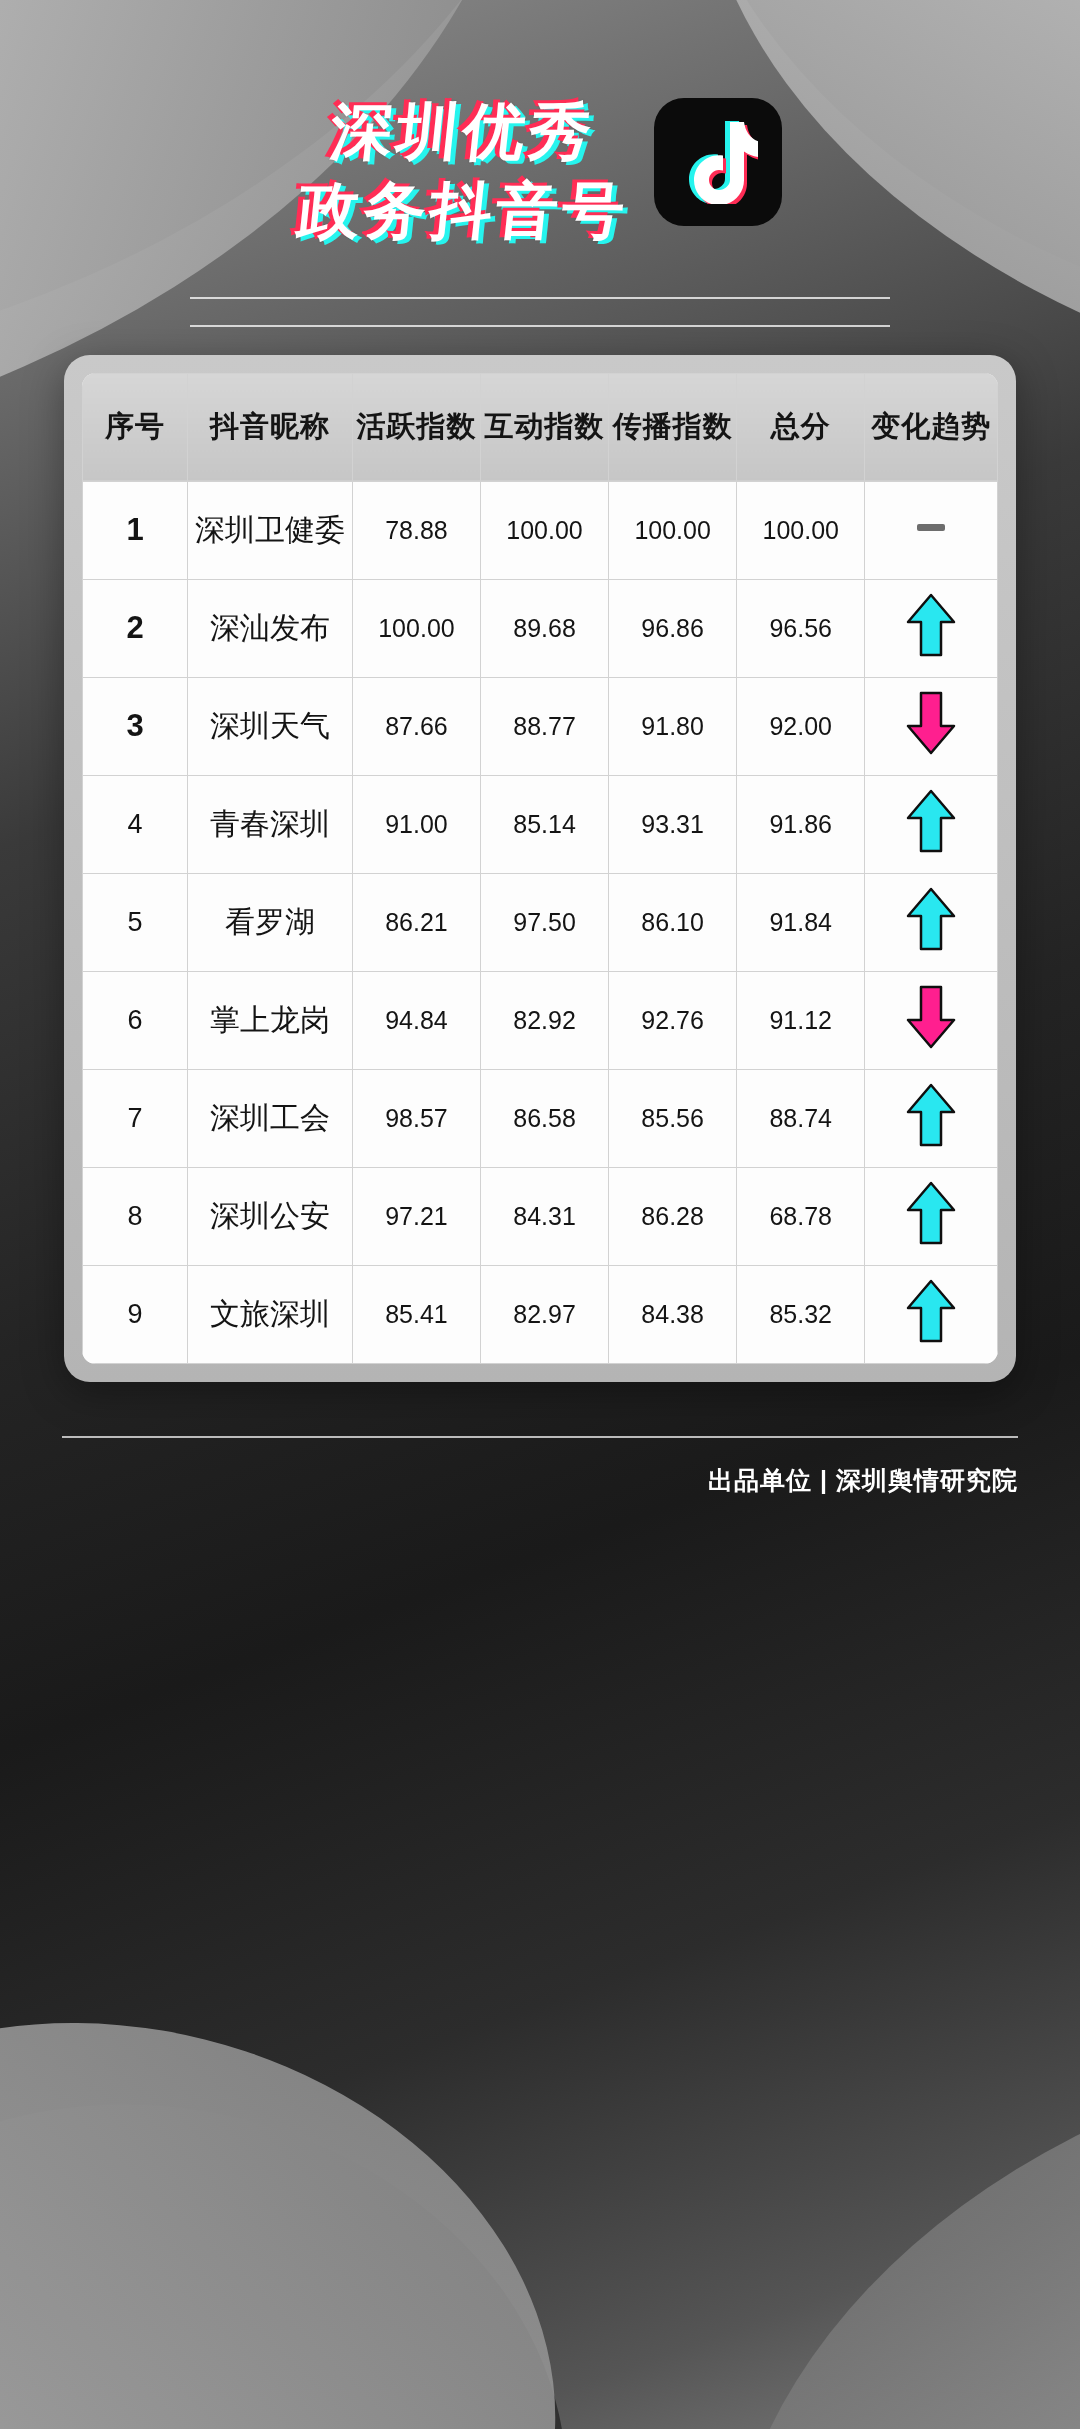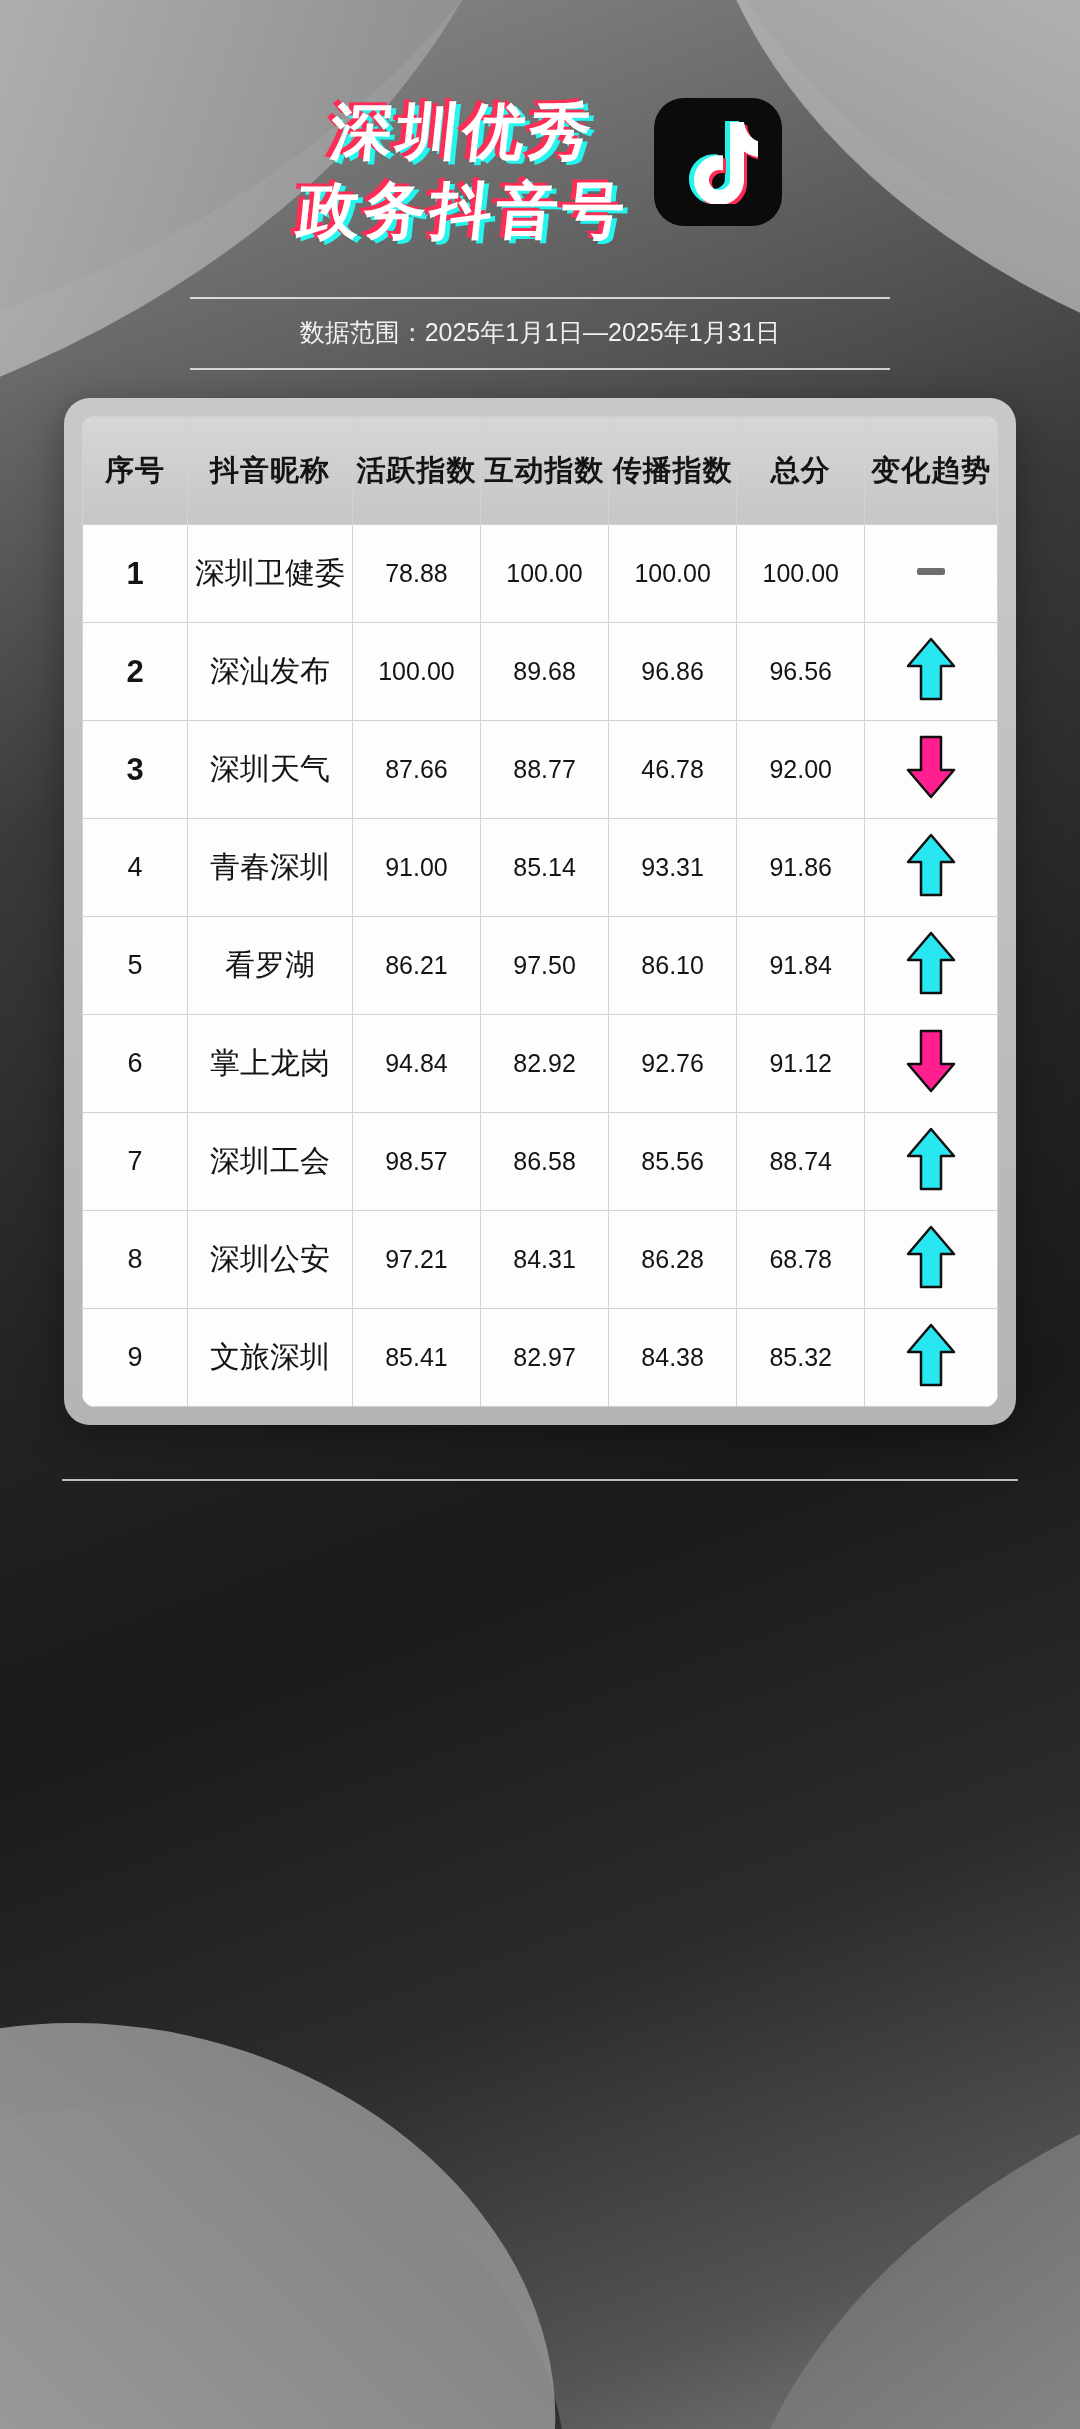--- a/index.html
+++ b/index.html
@@ -207,21 +207,20 @@
     <div class="tiktok-logo">
       <svg width="80" height="84" viewBox="0 0 80 84" xmlns="http://www.w3.org/2000/svg">
         <path d="M52 2 h14 c1.5 11 8 19 19 20.5 v14.5 c-7 .4-13.6-1.6-19-5.4 v28.6 c0 13.8-11.2 25-25 25S16 74 16 60.2 27.2 35.2 41 35.2 c1.4 0 2.7.1 4 .3 v15.1 c-1.2-.4-2.6-.6-4-.6-5.5 0-10 4.5-10 10s4.5 10 10 10 11-4.5 11-10z" fill="#25f4ee" transform="translate(-5,-1)"></path>
         <path d="M52 2 h14 c1.5 11 8 19 19 20.5 v14.5 c-7 .4-13.6-1.6-19-5.4 v28.6 c0 13.8-11.2 25-25 25S16 74 16 60.2 27.2 35.2 41 35.2 c1.4 0 2.7.1 4 .3 v15.1 c-1.2-.4-2.6-.6-4-.6-5.5 0-10 4.5-10 10s4.5 10 10 10 11-4.5 11-10z" fill="#fe2c55" transform="translate(3,3)"></path>
         <path d="M52 2 h14 c1.5 11 8 19 19 20.5 v14.5 c-7 .4-13.6-1.6-19-5.4 v28.6 c0 13.8-11.2 25-25 25S16 74 16 60.2 27.2 35.2 41 35.2 c1.4 0 2.7.1 4 .3 v15.1 c-1.2-.4-2.6-.6-4-.6-5.5 0-10 4.5-10 10s4.5 10 10 10 11-4.5 11-10z" fill="#ffffff"></path>
       </svg>
     </div>
   </div>
 
   <div class="meta">
-    <div>数据范围：2025年1月1日—2025年1月31日</div>
   </div>
 
   <div class="card-wrap">
     <table>
       <colgroup>
         <col class="c-rank">
           <col class="c-name">
           <col class="c-num">
           <col class="c-num">
           <col class="c-num">
@@ -260,21 +259,21 @@
             <td>96.56</td>
             <td><span class="arrow"><svg width="52" height="66" viewBox="0 0 52 66">
                   <path d="M26 3 L49 30 H36 V63 H16 V30 H3 Z" fill="#29e7f0" stroke="#0f0f0f" stroke-width="2.5" stroke-linejoin="round"></path>
                 </svg></span></td>
           </tr>
           <tr>
             <td class="rank top">3</td>
             <td class="name">深圳天气</td>
             <td>87.66</td>
             <td>88.77</td>
-            <td>46.78</td>
+            <td>91.80</td>
             <td>92.00</td>
             <td><span class="arrow"><svg width="52" height="66" viewBox="0 0 52 66">
                   <path d="M26 63 L49 36 H36 V3 H16 V36 H3 Z" fill="#ff1f8f" stroke="#0f0f0f" stroke-width="2.5" stroke-linejoin="round"></path>
                 </svg></span></td>
           </tr>
           <tr>
             <td class="rank">4</td>
             <td class="name">青春深圳</td>
             <td>91.00</td>
             <td>85.14</td>
@@ -338,14 +337,15 @@
             <td><span class="arrow"><svg width="52" height="66" viewBox="0 0 52 66">
                   <path d="M26 3 L49 30 H36 V63 H16 V30 H3 Z" fill="#29e7f0" stroke="#0f0f0f" stroke-width="2.5" stroke-linejoin="round"></path>
                 </svg></span></td>
           </tr>
         </tbody>
     </table>
   </div>
 
   <div class="footer">
     <div class="footer-line"></div>
+    <div>出品单位 | 深圳舆情研究院</div>
   </div>
 </div>
 
 </body></html>

